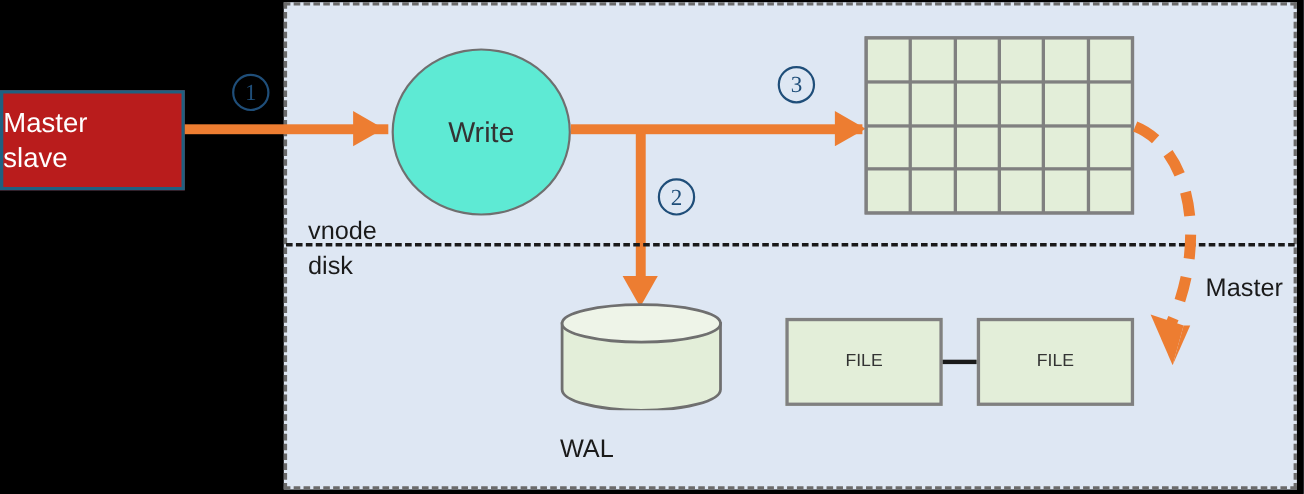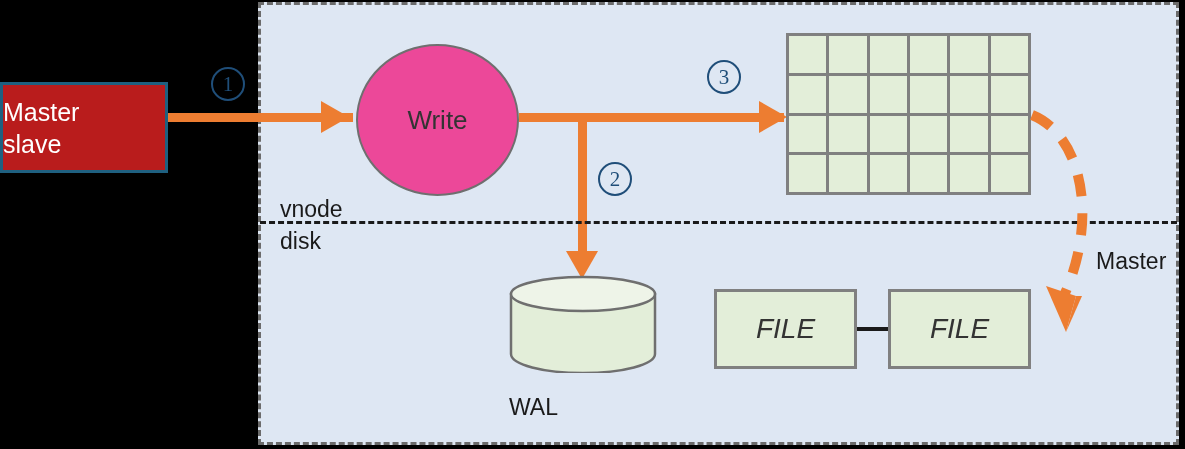--- a/index.html
+++ b/index.html
@@ -44,21 +44,21 @@
     font-size: 25px;
     line-height: 1.28;
   }
   
   #write-node {
     position: absolute;
     left: 356px;
     top: 44px;
     width: 163px;
     height: 152px;
-    background: #ec4899;
+    background: #5eead4;
     border: 2px solid #6f6f6f;
     border-radius: 50%;
     box-sizing: border-box;
     display: flex;
     align-items: center;
     justify-content: center;
     font-size: 26px;
     color: #333333;
   }
   
@@ -144,23 +144,22 @@
     position: absolute;
     top: 289px;
     width: 143px;
     height: 80px;
     background: #e3eed9;
     border: 3px solid #808080;
     box-sizing: border-box;
     display: flex;
     align-items: center;
     justify-content: center;
-    font-size: 28px;
+    font-size: 16px;
     color: #333333;
-    font-style: italic;
   }
   #file-box-1 { left: 714px; }
   #file-box-2 { left: 888px; }
   #file-connector {
     position: absolute;
     left: 857px; top: 327px;
     width: 31px; height: 4px;
     background: #1a1a1a;
   }
   

